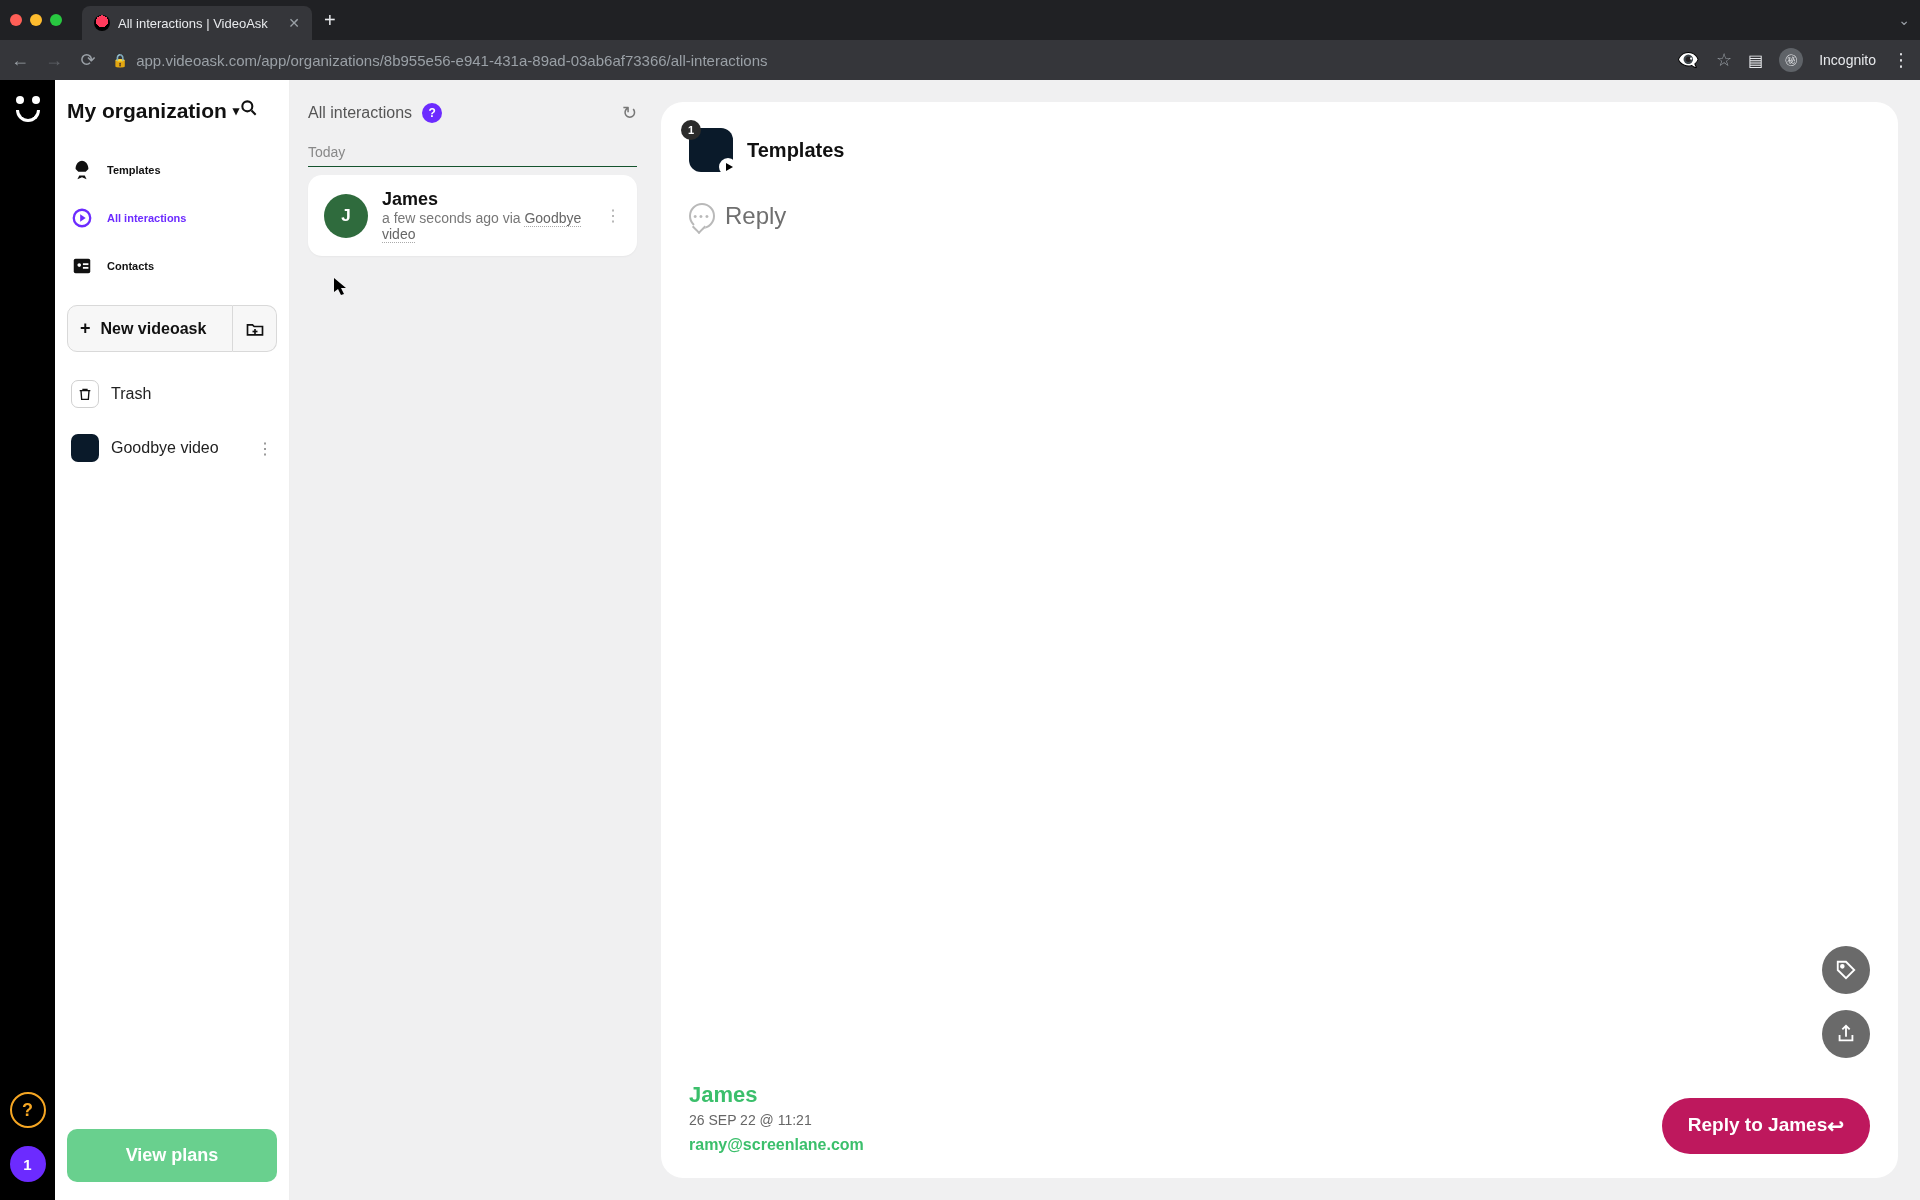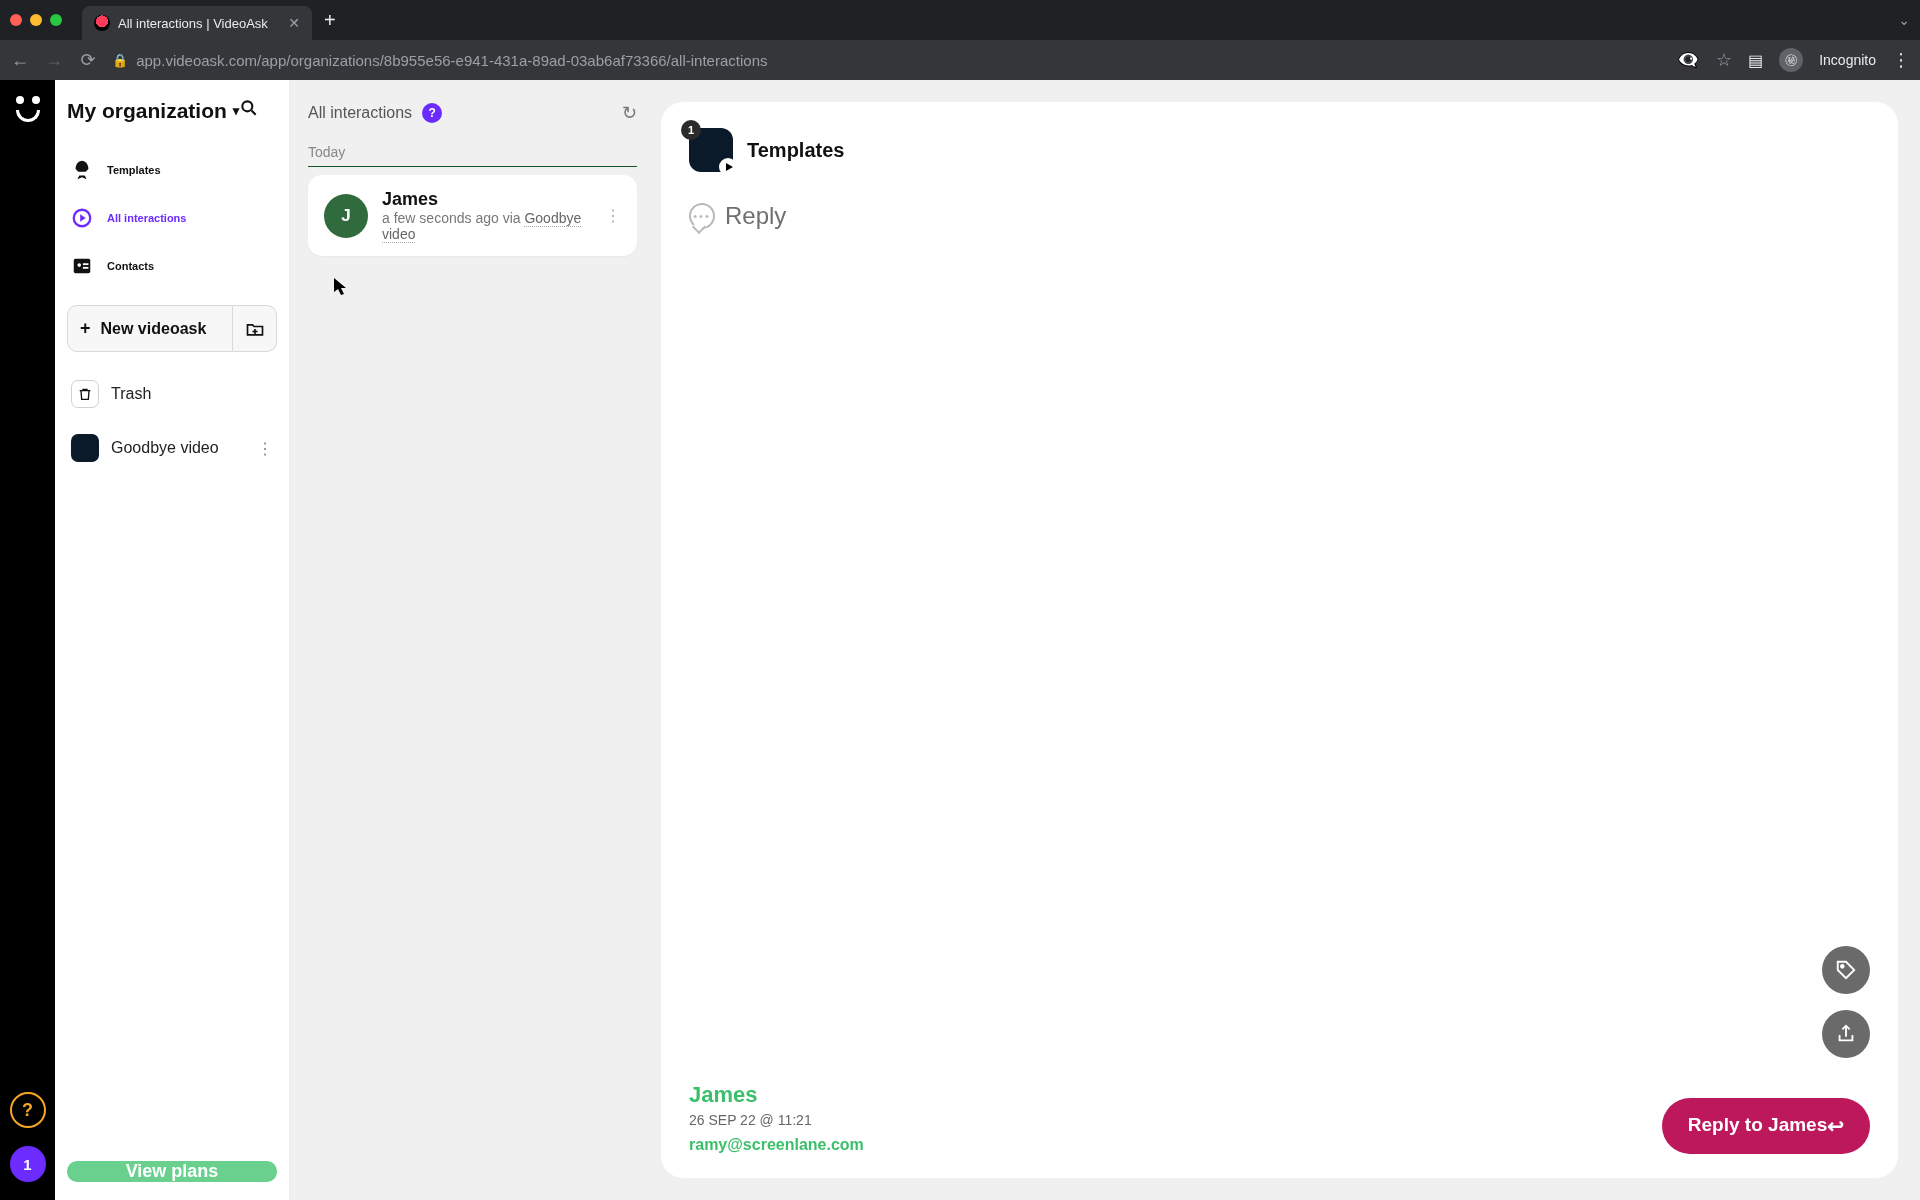--- a/index.html
+++ b/index.html
@@ -53,21 +53,21 @@
   .new-row{ display:flex; gap:0; margin-bottom:18px;}
   .new-btn{ flex:1; display:flex; align-items:center; gap:10px; border:1px solid #d9d9d9; background:#f7f7f7; border-radius:10px 0 0 10px; padding:12px 12px; font-size:16px; font-weight:700; color:#111;}
   .folder-btn{ width:44px; border:1px solid #d9d9d9; border-left:0; background:#f7f7f7; border-radius:0 10px 10px 0; display:flex; align-items:center; justify-content:center; font-size:18px;}
 
   .side-list{ display:flex; flex-direction:column; gap:6px;}
   .side-row{ display:flex; align-items:center; gap:12px; padding:10px 4px; font-size:16px; color:#222; border-radius:8px;}
   .side-row .thumb{ width:28px; height:28px; border-radius:7px; background:#0a1a2a; display:flex; align-items:center; justify-content:center;}
   .side-row .row-menu{ margin-left:auto; color:#888; font-size:16px;}
   .trash-icn{ width:28px; height:28px; border:1px solid #d0d0d0; border-radius:7px; display:flex; align-items:center; justify-content:center; font-size:15px;}
 
-  .view-plans{ margin-top:auto; background:#69d08e; color:#fff; font-size:18px; font-weight:800; border-radius:10px; text-align:center;}
+  .view-plans{ margin-top:auto; background:#69d08e; color:#fff; font-size:18px; font-weight:800; border-radius:10px; padding:16px; text-align:center;}
 
   
   .mid { width:365px; background:#f0f0f1; padding:22px 18px; display:flex; flex-direction:column;}
   .mid-header{ display:flex; align-items:center; justify-content:space-between; margin-bottom:20px;}
   .mid-title{ display:flex; align-items:center; gap:10px; font-size:16px; color:#555;}
   .q-badge{ width:20px; height:20px; border-radius:50%; background:#6c2bff; color:#fff; font-size:12px; font-weight:700; display:flex; align-items:center; justify-content:center;}
   .refresh-icn{ color:#777; font-size:18px;}
   .day-label{ font-size:14px; color:#888; margin-bottom:8px; border-bottom:1px solid #14532d; padding-bottom:6px;}
 
   .inter-card{ background:#fff; border-radius:14px; padding:14px 16px; display:flex; align-items:center; gap:14px; box-shadow:0 1px 2px rgba(0,0,0,.04);}

